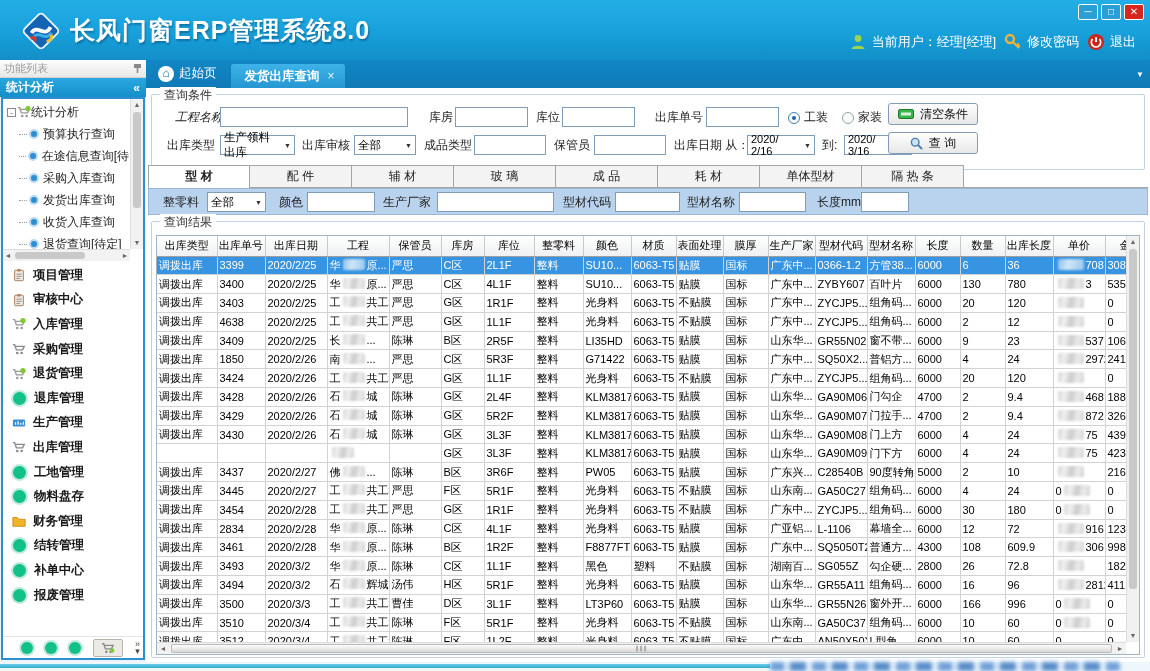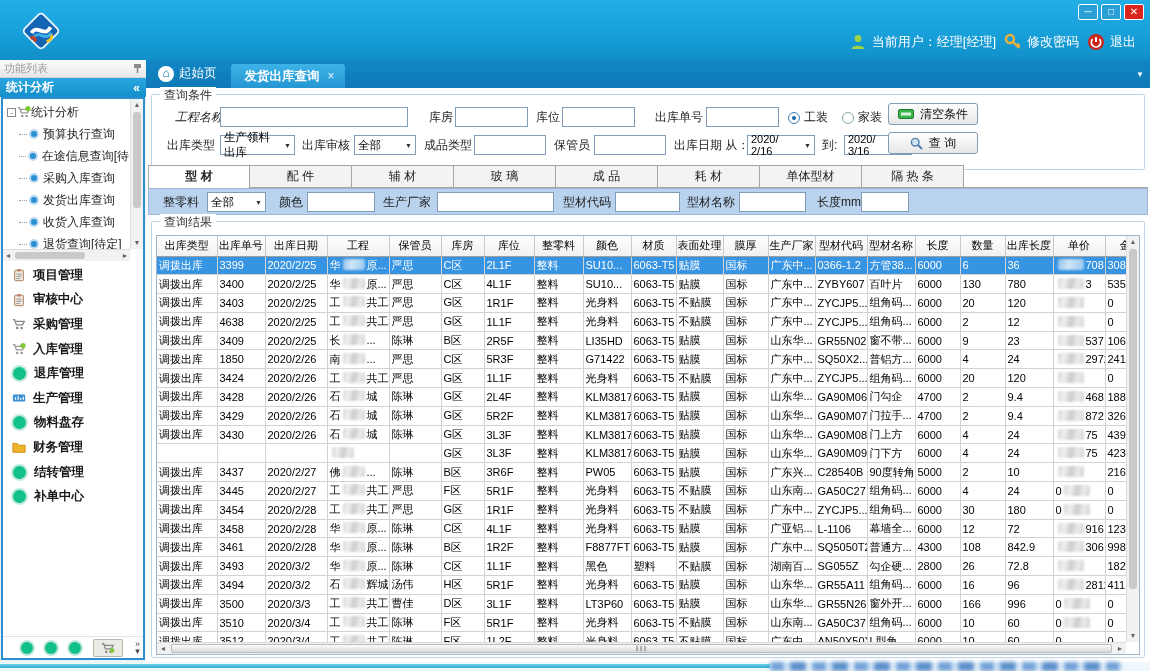--- a/index.html
+++ b/index.html
@@ -123,20 +123,21 @@
 <body>
 
 <div class="titlebar">
   <svg class="logo" viewBox="0 0 40 40">
     <rect x="6" y="6" width="28" height="28" rx="4" transform="rotate(45 20 20)" fill="#1464b4" stroke="#e8f4fb" stroke-width="2"></rect>
     <path d="M10 22 C16 12, 24 28, 30 16" stroke="#fff" stroke-width="4" fill="none"></path>
     <path d="M12 27 C18 18, 24 32, 31 22" stroke="#3db0e8" stroke-width="3" fill="none"></path>
     <path d="M9 28 C13 25, 15 28, 13 31" stroke="#d83a1e" stroke-width="3" fill="none"></path>
     <path d="M26 31 C30 30, 32 27, 31 24" stroke="#f5c01e" stroke-width="3" fill="none"></path>
   </svg>
+  <div class="app-title">长风门窗ERP管理系统8.0</div>
   <div class="winctl">
     <div class="winbtn">─</div>
     <div class="winbtn">□</div>
     <div class="winbtn close">✕</div>
   </div>
   <div class="userstrip">
     <span class="seg">
       <svg class="icon16" viewBox="0 0 18 18">
         <circle cx="9" cy="5.5" r="3.4" fill="#9ed44a"></circle>
           <path d="M2.5 16 C3 11.5, 15 11.5, 15.5 16 Z" fill="#9ed44a"></path>
@@ -243,63 +244,88 @@
         <div class="mod">
           <svg width="14" height="14" viewBox="0 0 16 16">
             <rect x="3" y="2.5" width="10" height="12" rx="1" fill="#efe9df" stroke="#a0714b"></rect>
             <rect x="6" y="1" width="4" height="3" rx="1" fill="#b9825d"></rect>
             <path d="M5 7h6M5 9.5h6M5 12h4" stroke="#8a8a8a" stroke-width="1"></path>
           </svg>
           <span>审核中心</span>
         </div>
         <div class="mod">
           <svg width="14" height="14" viewBox="0 0 16 16">
+            <path d="M1 3h2l2 6h7l2-4H4" fill="none" stroke="#9a9a9a" stroke-width="1.6"></path>
+            <circle cx="6" cy="12.5" r="1.5" fill="#9a9a9a"></circle>
+            <circle cx="11" cy="12.5" r="1.5" fill="#9a9a9a"></circle>
+            <circle cx="12.5" cy="4" r="3" fill="#7ec832"></circle>
+          </svg>
+          <span>入库管理</span>
+        </div>
+        <div class="mod">
+          <svg width="14" height="14" viewBox="0 0 16 16">
             <path d="M1 3h2l2 6h7l2-4H4" fill="none" stroke="#8a8a8a" stroke-width="1.6"></path>
             <circle cx="6" cy="12.5" r="1.5" fill="#8a8a8a"></circle>
             <circle cx="11" cy="12.5" r="1.5" fill="#8a8a8a"></circle>
           </svg>
           <span>采购管理</span>
         </div>
         <div class="mod">
           <svg width="14" height="14" viewBox="0 0 16 16">
             <path d="M1 3h2l2 6h7l2-4H4" fill="none" stroke="#9a9a9a" stroke-width="1.6"></path>
             <circle cx="6" cy="12.5" r="1.5" fill="#9a9a9a"></circle>
             <circle cx="11" cy="12.5" r="1.5" fill="#9a9a9a"></circle>
             <circle cx="12.5" cy="4" r="3" fill="#7ec832"></circle>
           </svg>
-          <span>入库管理</span>
+          <span>退货管理</span>
         </div>
         <div class="mod">
           <span class="ic-circle"></span>
           <span>退库管理</span>
         </div>
         <div class="mod">
           <svg width="14" height="14" viewBox="0 0 16 16">
             <rect x="1" y="4" width="14" height="8" rx="1.5" fill="#3b8fd4"></rect>
             <path d="M4 10V7M7 10V6M10 10V8M13 10V6.5" stroke="#fff" stroke-width="1.4"></path>
           </svg>
           <span>生产管理</span>
         </div>
         <div class="mod">
+          <svg width="14" height="14" viewBox="0 0 16 16">
+            <path d="M1 3h2l2 6h7l2-4H4" fill="none" stroke="#8a8a8a" stroke-width="1.6"></path>
+            <circle cx="6" cy="12.5" r="1.5" fill="#8a8a8a"></circle>
+            <circle cx="11" cy="12.5" r="1.5" fill="#8a8a8a"></circle>
+          </svg>
+          <span>出库管理</span>
+        </div>
+        <div class="mod">
+          <span class="ic-circle"></span>
+          <span>工地管理</span>
+        </div>
+        <div class="mod">
           <span class="ic-circle"></span>
           <span>物料盘存</span>
         </div>
         <div class="mod">
           <svg width="14" height="14" viewBox="0 0 16 16">
             <path d="M1 4h5l2 2h7v8H1z" fill="#f0b429" stroke="#c98a12"></path>
           </svg>
           <span>财务管理</span>
         </div>
         <div class="mod">
           <span class="ic-circle"></span>
           <span>结转管理</span>
         </div>
         <div class="mod">
           <span class="ic-circle"></span>
           <span>补单中心</span>
+        </div>
+        <div class="mod">
+          <span class="ic-circle"></span>
+          <span>报废管理</span>
         </div>
       </div>
     <div class="side-bottom">
       <span class="dotbtn"></span>
       <span class="dotbtn"></span>
       <span class="dotbtn"></span>
       <span class="cartbtn">
         <svg width="14" height="12" viewBox="0 0 16 14">
           <path d="M1 2h2l2 6h7l2-4H4" fill="none" stroke="#8a8a8a" stroke-width="1.6"></path>
           <circle cx="6" cy="11.5" r="1.5" fill="#8a8a8a"></circle>
@@ -803,21 +829,21 @@
                   <td>ZYCJP5...</td>
                   <td>组角码...</td>
                   <td>6000</td>
                   <td>30</td>
                   <td>180</td>
                   <td>0<span class="cz" style="width: 26px;"></span></td>
                   <td>0</td>
                 </tr>
                 <tr>
                   <td>调拨出库</td>
-                  <td>3458</td>
+                  <td>2834</td>
                   <td>2020/2/28</td>
                   <td>华<span class="cz" style="width: 22px;"></span>原...</td>
                   <td>陈琳</td>
                   <td>C区</td>
                   <td>4L1F</td>
                   <td>整料</td>
                   <td>光身料</td>
                   <td>6063-T5</td>
                   <td>贴膜</td>
                   <td>国标</td>
@@ -841,21 +867,21 @@
                   <td>整料</td>
                   <td>F8877FT</td>
                   <td>6063-T5</td>
                   <td>贴膜</td>
                   <td>国标</td>
                   <td>广东中...</td>
                   <td>SQ5050T20</td>
                   <td>普通方...</td>
                   <td>4300</td>
                   <td>108</td>
-                  <td>842.9</td>
+                  <td>609.9</td>
                   <td><span class="cz" style="width: 26px;"></span>306</td>
                   <td>998</td>
                 </tr>
                 <tr>
                   <td>调拨出库</td>
                   <td>3493</td>
                   <td>2020/3/2</td>
                   <td>华<span class="cz" style="width: 22px;"></span>原...</td>
                   <td>陈琳</td>
                   <td>C区</td>

